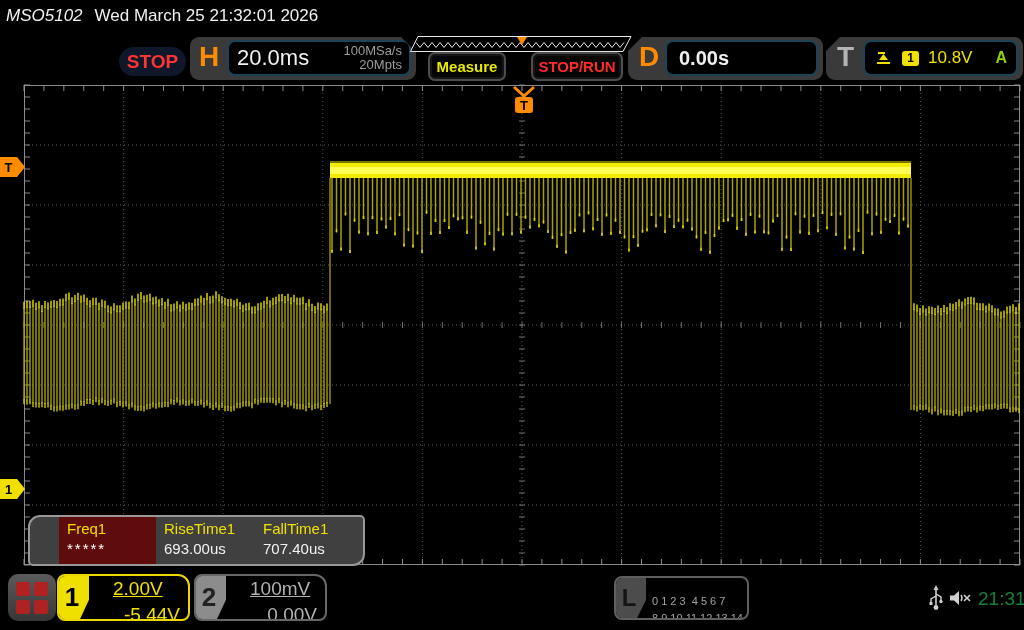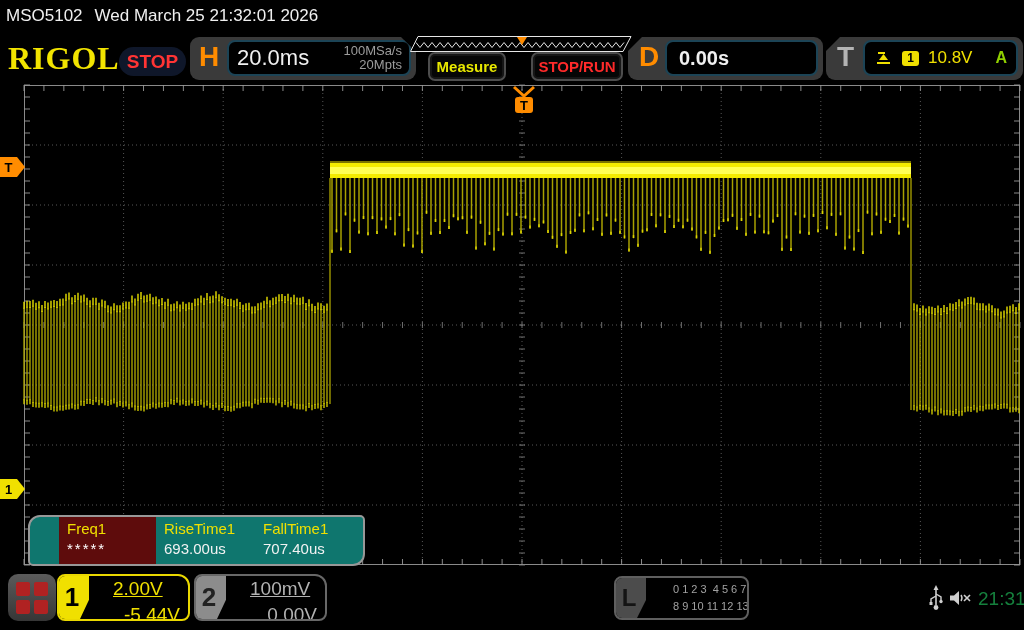--- a/index.html
+++ b/index.html
@@ -1,21 +1,21 @@
 <!DOCTYPE html>
 <html><head>
 <meta charset="utf-8">
 <style>
   html,body{margin:0;padding:0;background:#000;}
   .screen{position:relative;width:1024px;height:630px;background:#000;overflow:hidden;
           font-family:"Liberation Sans",sans-serif;-webkit-font-smoothing:antialiased;}
 
   
   .titlebar{position:absolute;left:6px;top:6px;color:#f0f0f0;font-size:17px;}
-  .titlebar .model{margin-right:12px;}
+  .titlebar .model{margin-right:12px;font-style:italic;}
 
   
   .brand{position:absolute;left:8px;top:40px;font-family:"Liberation Serif",serif;
          font-weight:bold;font-size:32px;color:#f2e400;letter-spacing:1px;}
   .stop-pill{position:absolute;left:119px;top:47px;width:67px;height:29px;background:#0f172a;
              border-radius:16px;display:flex;align-items:center;justify-content:center;
              color:#ff3434;font-weight:bold;font-size:19px;}
   .hgroup{position:absolute;left:190px;top:37px;width:226px;height:43px;background:#3a3a3a;
           border-radius:9px;clip-path:polygon(0 0,calc(100% - 15px) 0,100% 15px,100% 100%,0 100%);}
   .dgroup{position:absolute;left:628px;top:37px;width:195px;height:43px;background:#3a3a3a;
@@ -46,21 +46,21 @@
   
   .side-marker{position:absolute;left:0;width:25px;height:20px;display:flex;align-items:center;
                color:#000;font-weight:bold;font-size:13px;
                clip-path:polygon(0 0,17px 0,25px 50%,17px 100%,0 100%);}
   .side-marker span{width:17px;text-align:center;}
   .trig-marker{top:157px;background:#ff8c00;}
   .ch1-marker{top:479px;background:#f0e000;}
   .top-marker{position:absolute;left:511px;top:85px;}
 
   
-  .meas-panel{position:absolute;left:28px;top:515px;width:333px;height:47px;background:#0f766e;
+  .meas-panel{position:absolute;left:28px;top:515px;width:333px;height:47px;background:#404040;
               border:2px solid #989898;border-radius:12px 5px 12px 5px;display:flex;overflow:hidden;}
   .meas-spacer{width:29px;}
   .meas-cell{padding:3px 6px 0 8px;}
   .meas-cell .lab{color:#f0e000;font-size:15px;}
   .meas-cell .val{color:#f2f2f2;font-size:15px;margin-top:3px;}
   .meas-freq{width:83px;background:#5e0c0c;}
   .meas-freq .val{letter-spacing:2px;}
   .meas-rise{width:85px;}
 
   
@@ -83,21 +83,21 @@
   .ch-row2{text-align:right;font-size:19px;margin-top:4px;}
   .ch1-pill .ch-row1,.ch1-pill .ch-row2{color:#f0e000;}
   .ch2-pill .ch-row1,.ch2-pill .ch-row2{color:#b2b2b2;}
   .coupling{display:inline-block;width:15px;}
   .coupling .solid{height:2px;background:currentColor;margin-bottom:3px;}
   .coupling .dash{height:2px;background:repeating-linear-gradient(90deg,currentColor 0 3px,transparent 3px 5px);}
 
   .l-badge{position:absolute;left:614px;top:576px;width:135px;height:44px;background:#000;
            border:2px solid #5f5f5f;border-radius:8px;overflow:hidden;box-sizing:border-box;}
   .l-badge .ch-tab{background:#4c4c4c;color:#141414;font-size:24px;}
-  .l-rows{position:absolute;left:36px;right:2px;top:3px;color:#a2a2a2;font-size:11px;line-height:1.5;margin-left:21px;}
+  .l-rows{position:absolute;left:36px;right:2px;top:15px;color:#a2a2a2;font-size:11px;line-height:1.5;}
   .l-rows div{white-space:pre;}
 
   .statusbar-icon{position:absolute;}
   .usb-icon{left:928px;top:584px;}
   .spk-icon{left:948px;top:589px;}
   .clock{position:absolute;left:978px;top:588px;color:#15803d;font-size:19px;}
 </style>
 </head>
 <body>
 
@@ -1073,21 +1073,20 @@
       <line x1="899" y1="178" x2="899" y2="234.41934204101562" stroke="#b2aa00" stroke-width="1.5" opacity="0.95"></line>
       <line x1="899" y1="231.41934204101562" x2="899" y2="234.41934204101562" stroke="#ddd500" stroke-width="1.5"></line>
       <line x1="903.5" y1="178" x2="903.5" y2="220.556396484375" stroke="#b2aa00" stroke-width="1.5" opacity="0.95"></line>
       <line x1="903.5" y1="217.556396484375" x2="903.5" y2="220.556396484375" stroke="#ddd500" stroke-width="1.5"></line>
       <line x1="908" y1="178" x2="908" y2="227.40484619140625" stroke="#b2aa00" stroke-width="1.5" opacity="0.95"></line>
       <line x1="908" y1="224.40484619140625" x2="908" y2="227.40484619140625" stroke="#ddd500" stroke-width="1.5"></line>
       <line x1="330" y1="178" x2="330" y2="404" stroke="#b2aa00" stroke-width="1.4" opacity="0.9"></line>
       <line x1="911" y1="178" x2="911" y2="410" stroke="#b2aa00" stroke-width="1.4" opacity="0.9"></line>
     </svg>
 
-  <div class="brand">RIGOL</div>
   <div class="stop-pill">
     <span>STOP</span>
   </div>
 
   <div class="hgroup">
     <div class="glabel">H</div>
     <div class="inset">
       <span class="tb-main">20.0ms</span>
       <span class="tb-rate">
         <span>100MSa/s</span><br>

